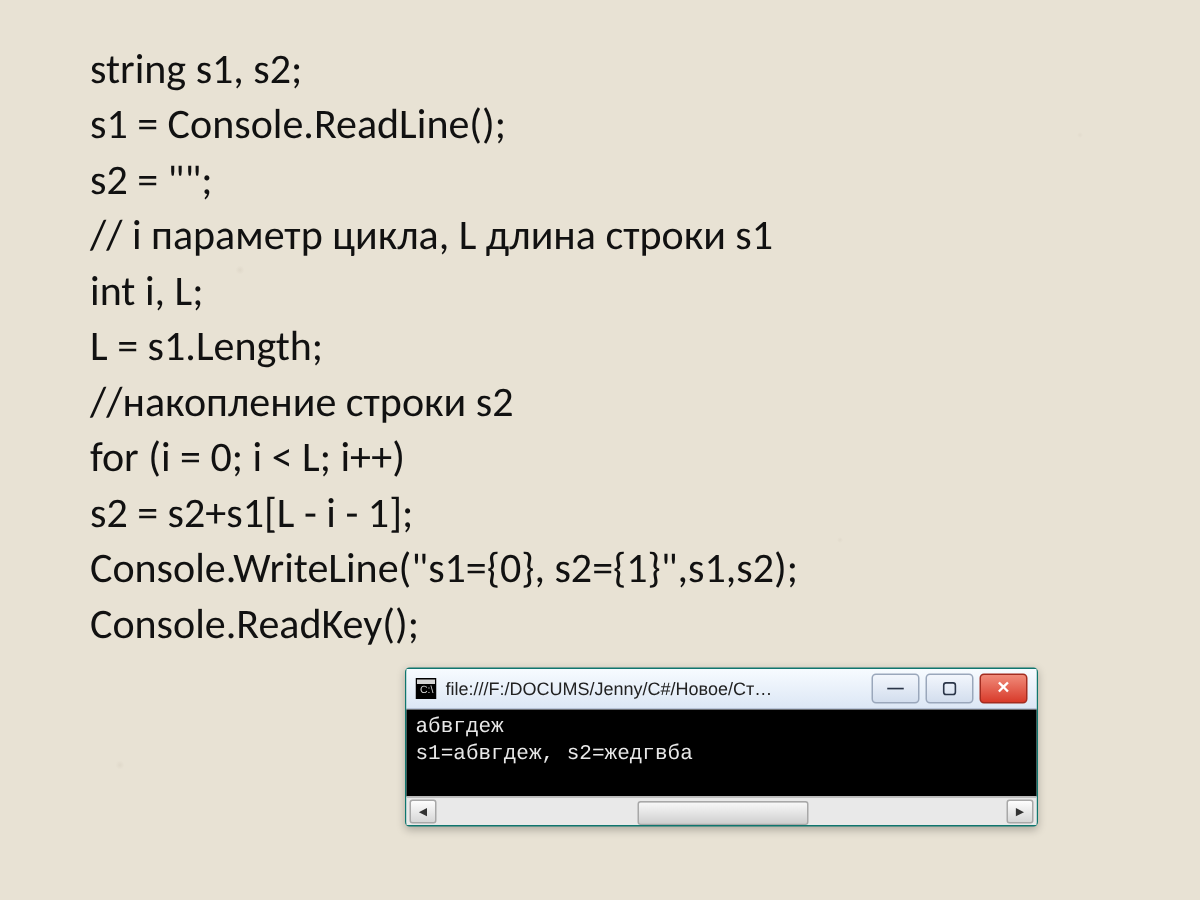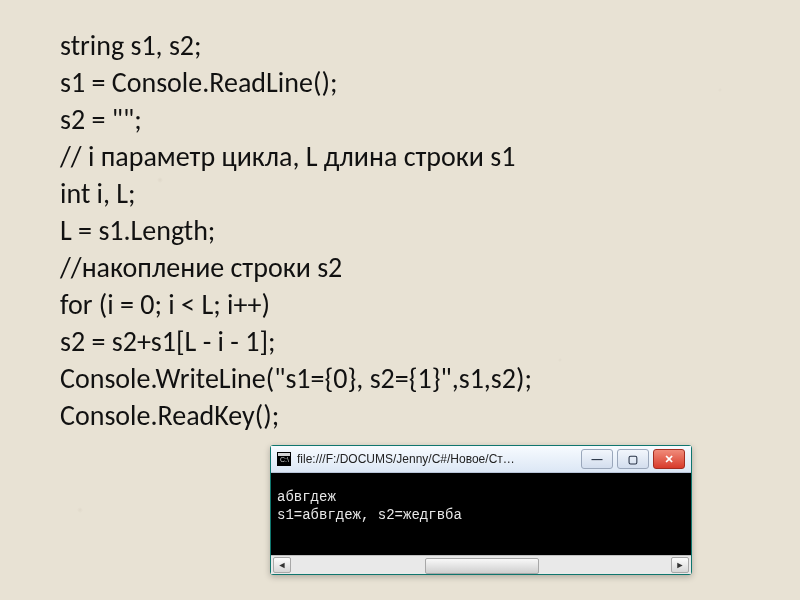--- a/index.html
+++ b/index.html
@@ -92,21 +92,21 @@
     line-height: 1;
     color: #2a3548;
     font-weight: bold;
   }
   .console-body {
     background: #000;
     color: #e8e8e8;
     font-family: Consolas, "Courier New", monospace;
     font-size: 14px;
     line-height: 1.25;
-    padding: 16px 6px;
+    padding: 4px 6px;
     min-height: 50px;
     white-space: pre;
   }
   .scrollbar {
     height: 18px;
     background: #e9e9e9;
     border-top: 1px solid #c0c0c0;
     display: flex;
     align-items: center;
     padding: 0 2px;

